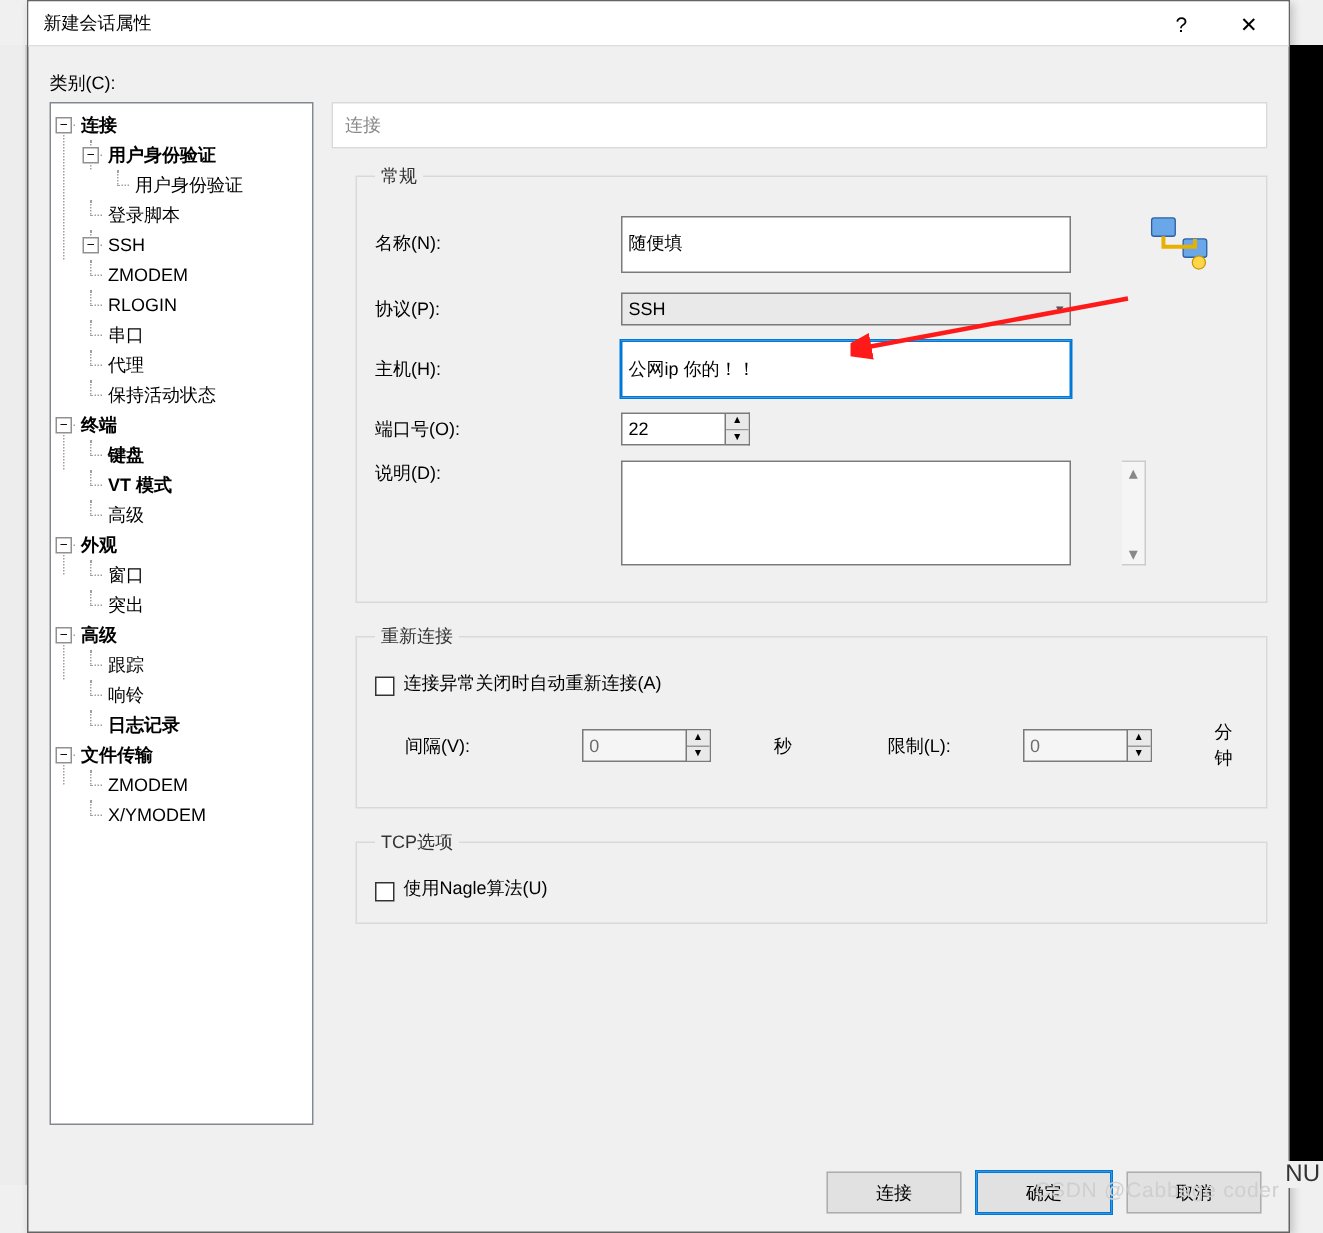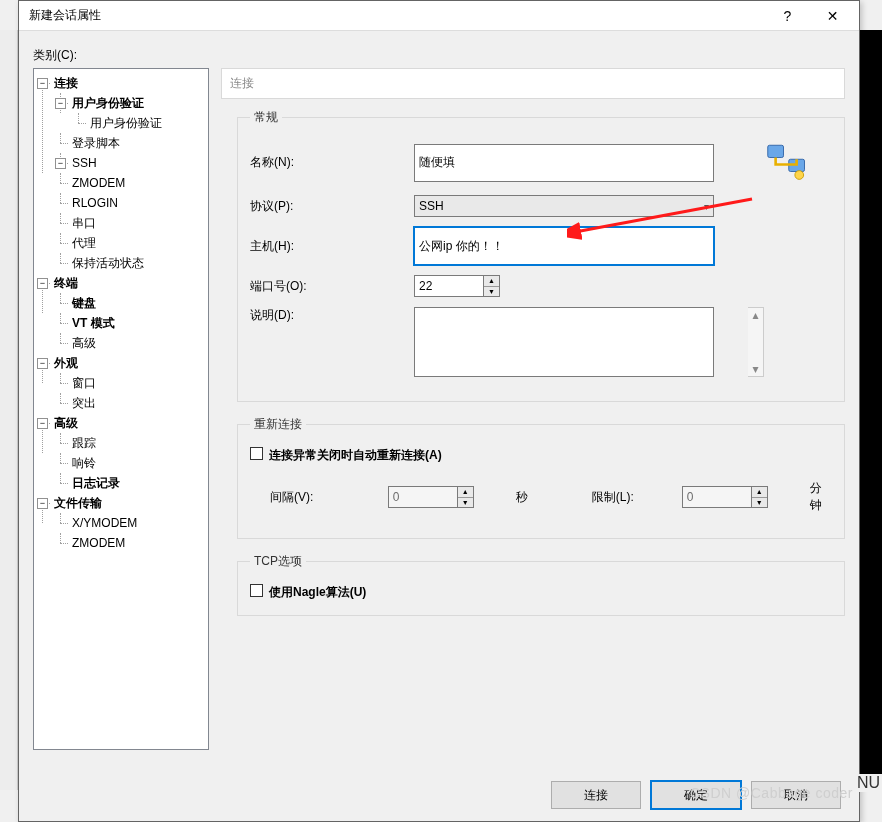--- a/index.html
+++ b/index.html
@@ -33,21 +33,21 @@
   .select{border:1px solid #7a7a7a;background:#e9e9e9;height:22px;padding:2px 4px;width:300px;display:flex;align-items:center;justify-content:space-between;}
   .select .chev{font-size:10px;color:#555;}
   .spinner{display:flex;align-items:center;}
   .spinner input{width:70px;height:22px;border:1px solid #7a7a7a;padding:2px 4px;background:#fff;}
   .spinner.disabled input{background:#f5f5f5;color:#6d6d6d;}
   .spin-btns{display:flex;flex-direction:column;border:1px solid #7a7a7a;border-left:none;height:22px;width:16px;}
   .spin-btns div{flex:1;display:flex;align-items:center;justify-content:center;font-size:7px;background:#e9e9e9;}
   .spin-btns div:first-child{border-bottom:1px solid #999;}
   textarea.txt{height:70px;resize:none;width:300px;}
   .scroll-ind{width:16px;height:70px;border:1px solid #ccc;border-left:none;background:#f5f5f5;display:flex;flex-direction:column;justify-content:space-between;align-items:center;font-size:8px;color:#888;}
-  .chk{display:flex;align-items:flex-start;gap:6px;font-weight:bold;}
+  .chk{display:flex;align-items:flex-end;gap:6px;}
   .chk .box{width:13px;height:13px;border:1px solid #333;background:#fff;}
   .icon-cell{width:60px;display:flex;justify-content:flex-end;}
   .net-icon svg{width:42px;height:42px;}
   .footer{position:absolute;bottom:12px;right:18px;display:flex;gap:10px;}
   .btn{width:90px;height:28px;border:1px solid #adadad;background:#e1e1e1;display:flex;align-items:center;justify-content:center;cursor:default;}
   .btn.primary{border:1px solid #0078d7;outline:1px solid #0078d7;align-items:center;}
   .arrow{position:absolute;left:548px;top:193px;pointer-events:none;}
   .watermark{position:absolute;right:6px;bottom:20px;color:#cfcfcf;font-size:14px;letter-spacing:.5px;}
   .nu{position:absolute;right:0;bottom:30px;background:#f0f0f0;color:#333;font-size:16px;padding:0 2px;}
 </style>
@@ -102,22 +102,22 @@
           </li>
           <li class="bold"><span class="toggle">−</span><span class="lbl">高级</span>
             <ul>
               <li><span class="lbl">跟踪</span></li>
               <li><span class="lbl">响铃</span></li>
               <li class="bold"><span class="lbl">日志记录</span></li>
             </ul>
           </li>
           <li class="bold"><span class="toggle">−</span><span class="lbl">文件传输</span>
             <ul>
+              <li><span class="lbl">ZMODEM</span></li>
               <li><span class="lbl">X/YMODEM</span></li>
-              <li><span class="lbl">ZMODEM</span></li>
             </ul>
           </li>
         </ul>
       </div>
 
       <div class="right-pane">
         <div class="section-title">连接</div>
 
         <fieldset>
           <legend>常规</legend>

